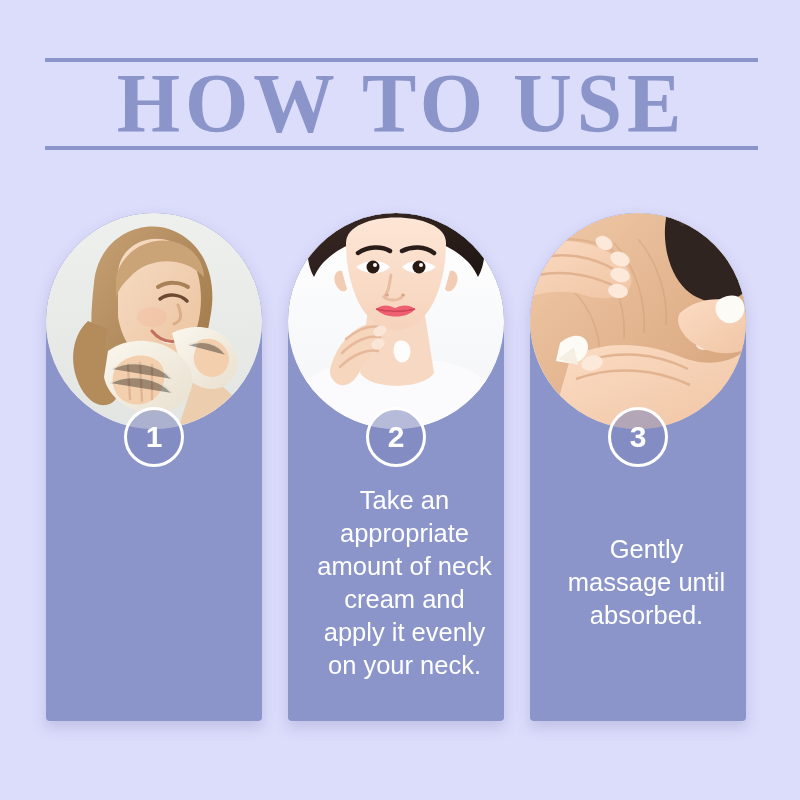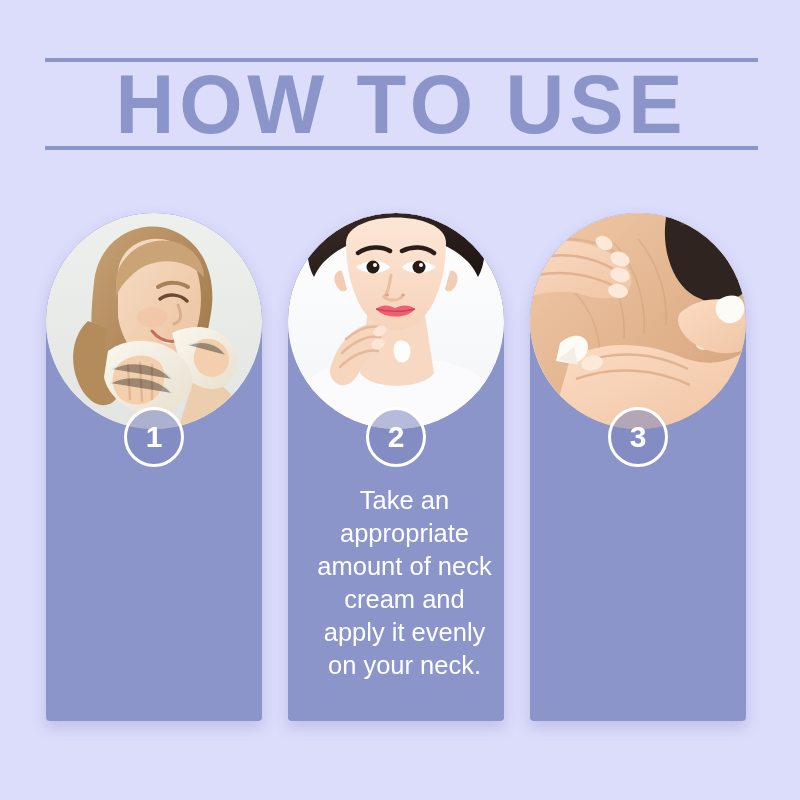--- a/index.html
+++ b/index.html
@@ -20,20 +20,21 @@
     background: #dcdcfb;
   }
 
   
   .header {
     position: absolute;
     left: 45px;
     top: 58px;
     width: 713px;
     height: 92px;
+    font-family: Liberation Serif, serif;
   }
   .rule {
     position: absolute;
     left: 0;
     width: 713px;
     height: 4px;
     background: #8b95c9;
   }
   .rule.top { top: 0; }
   .rule.bottom { bottom: 0; }
@@ -323,16 +324,17 @@
 
             <path d="M150 100 C168 84 196 82 216 94 L228 130 C206 146 176 142 158 126 C148 116 146 106 150 100 Z" fill="url(#hand3)"></path>
 
             <path d="M190 86 C204 78 216 84 214 98 C212 110 198 114 190 106 C184 100 184 90 190 86 Z" fill="#fdfbf6"></path>
             <path d="M30 130 C44 118 58 122 58 134 C58 144 48 152 38 150 L26 148 Z" fill="#fdfbf6"></path>
             <path d="M28 146 L44 134 L48 152 Z" fill="#f4eee3"></path>
           </g>
         </svg>
       </div>
       <div class="badge">3</div>
+      <div class="caption short">Gently massage until absorbed.</div>
     </div>
 
   </div>
 </div>
 
 </body></html>

